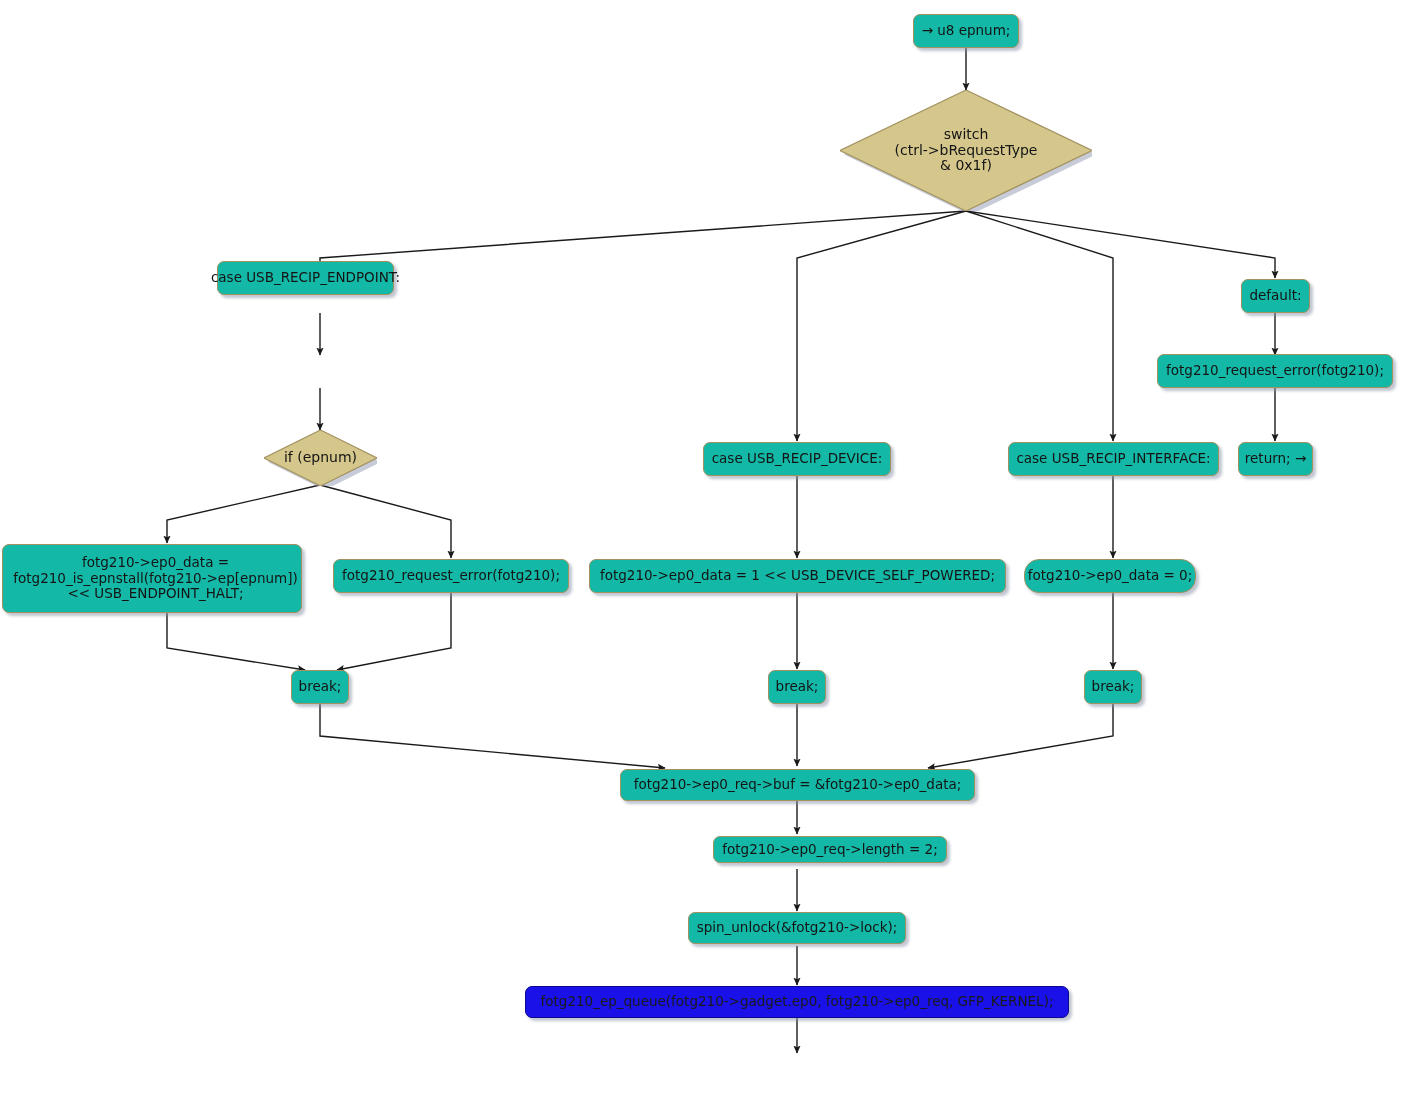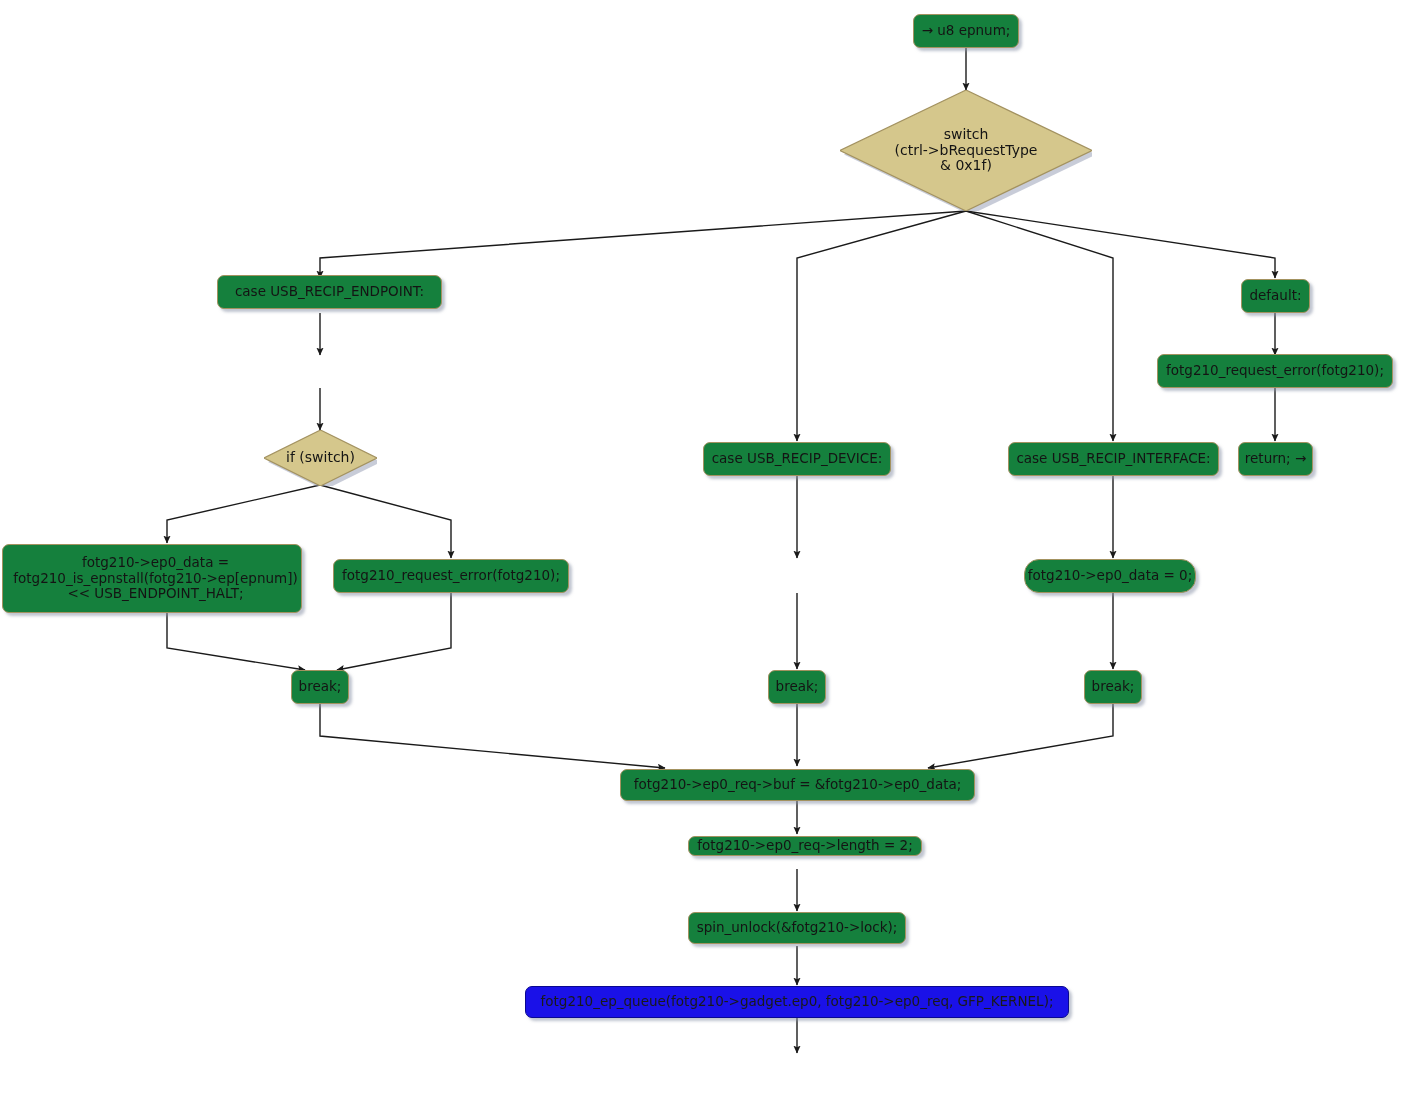--- a/index.html
+++ b/index.html
@@ -24,21 +24,21 @@
     height: 1110px;
     pointer-events: none;
   }
   .node {
     position: absolute;
     box-sizing: border-box;
     display: flex;
     align-items: center;
     justify-content: center;
     text-align: center;
-    background: #15803d;
+    background: #14b8a6;
     border: 1px solid #a39260;
     border-radius: 7px;
     color: #141414;
     font-size: 13.5px;
     line-height: 15.5px;
     white-space: pre;
     box-shadow: 3px 3px 3px rgba(140,150,170,0.55);
     padding: 3px 9px;
     z-index: 2;
   }
@@ -133,51 +133,52 @@
       <path d="M797,869 L797,911"></path>
 
       <path d="M797,946 L797,985"></path>
 
       <path d="M797,1018 L797,1053"></path>
     </g>
   </svg>
 
   <div class="node" style="left:913px; top:14px; width:106px; height:34px;">→ u8 epnum;</div>
 
-  <div class="node" style="left:217px; top:275px; width:225px; height:34px;">case USB_RECIP_ENDPOINT:</div>
+  <div class="node" style="left:217px; top:261px; width:177px; height:34px;">case USB_RECIP_ENDPOINT:</div>
 
 
   <div class="node" style="left:2px; top:544px; width:300px; height:69px;padding-left:16px;">fotg210-&gt;ep0_data =
 fotg210_is_epnstall(fotg210-&gt;ep[epnum])
 &lt;&lt; USB_ENDPOINT_HALT;</div>
 
   <div class="node" style="left:333px; top:559px; width:236px; height:34px;">fotg210_request_error(fotg210);</div>
 
   <div class="node" style="left:291px; top:670px; width:58px; height:34px;">break;</div>
 
   <div class="node" style="left:703px; top:442px; width:188px; height:34px;">case USB_RECIP_DEVICE:</div>
 
+  <div class="node" style="left:589px; top:559px; width:417px; height:34px;">fotg210-&gt;ep0_data = 1 &lt;&lt; USB_DEVICE_SELF_POWERED;</div>
 
   <div class="node" style="left:768px; top:670px; width:58px; height:34px;">break;</div>
 
   <div class="node" style="left:1008px; top:442px; width:211px; height:34px;">case USB_RECIP_INTERFACE:</div>
 
   <div class="node" style="left:1024px; top:559px; width:172px; height:34px;border-radius:15px;">fotg210-&gt;ep0_data = 0;</div>
 
   <div class="node" style="left:1084px; top:670px; width:58px; height:34px;">break;</div>
 
   <div class="node" style="left:1241px; top:279px; width:69px; height:34px;">default:</div>
 
   <div class="node" style="left:1157px; top:354px; width:236px; height:34px;">fotg210_request_error(fotg210);</div>
 
   <div class="node" style="left:1238px; top:442px; width:75px; height:34px;">return; →</div>
 
   <div class="node" style="left:620px; top:769px; width:355px; height:32px;">fotg210-&gt;ep0_req-&gt;buf = &amp;fotg210-&gt;ep0_data;</div>
 
-  <div class="node" style="left:688px; top:836px; width:234px; height:20px;">fotg210-&gt;ep0_req-&gt;length = 2;</div>
+  <div class="node" style="left:713px; top:836px; width:234px; height:27px;">fotg210-&gt;ep0_req-&gt;length = 2;</div>
 
   <div class="node" style="left:688px; top:912px; width:218px; height:32px;">spin_unlock(&amp;fotg210-&gt;lock);</div>
 
   <div class="node highlight" style="left:525px; top:986px; width:544px; height:32px;">fotg210_ep_queue(fotg210-&gt;gadget.ep0, fotg210-&gt;ep0_req, GFP_KERNEL);</div>
 
 
   <div class="diamond" style="left:840px; top:90px; width:252px; height:121px;">
     <svg class="dshape" viewBox="0 0 252 121" preserveAspectRatio="none">
       <polygon points="126,121 0,60.5 126,0 252,60.5" fill="#9aa3b8" opacity="0.55" transform="translate(4,4)"></polygon>
       <polygon points="126,121 0,60.5 126,0 252,60.5" fill="#d5c78c" stroke="#a39260" stroke-width="1.2"></polygon>
@@ -185,16 +186,16 @@
     <div class="dlabel">switch
 (ctrl-&gt;bRequestType
 &amp; 0x1f)</div>
   </div>
 
   <div class="diamond" style="left:264px; top:430px; width:113px; height:56px;">
     <svg class="dshape" viewBox="0 0 113 56" preserveAspectRatio="none">
       <polygon points="56.5,56 0,28 56.5,0 113,28" fill="#9aa3b8" opacity="0.55" transform="translate(4,4)"></polygon>
       <polygon points="56.5,56 0,28 56.5,0 113,28" fill="#d5c78c" stroke="#a39260" stroke-width="1.2"></polygon>
     </svg>
-    <div class="dlabel">if (switch)</div>
+    <div class="dlabel">if (epnum)</div>
   </div>
 
 </div>
 
 </body></html>

